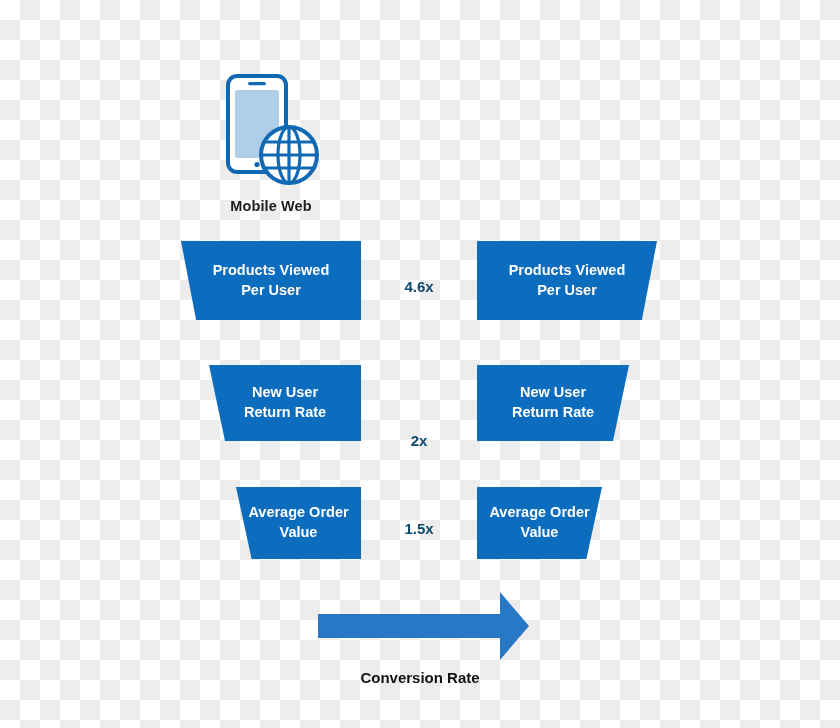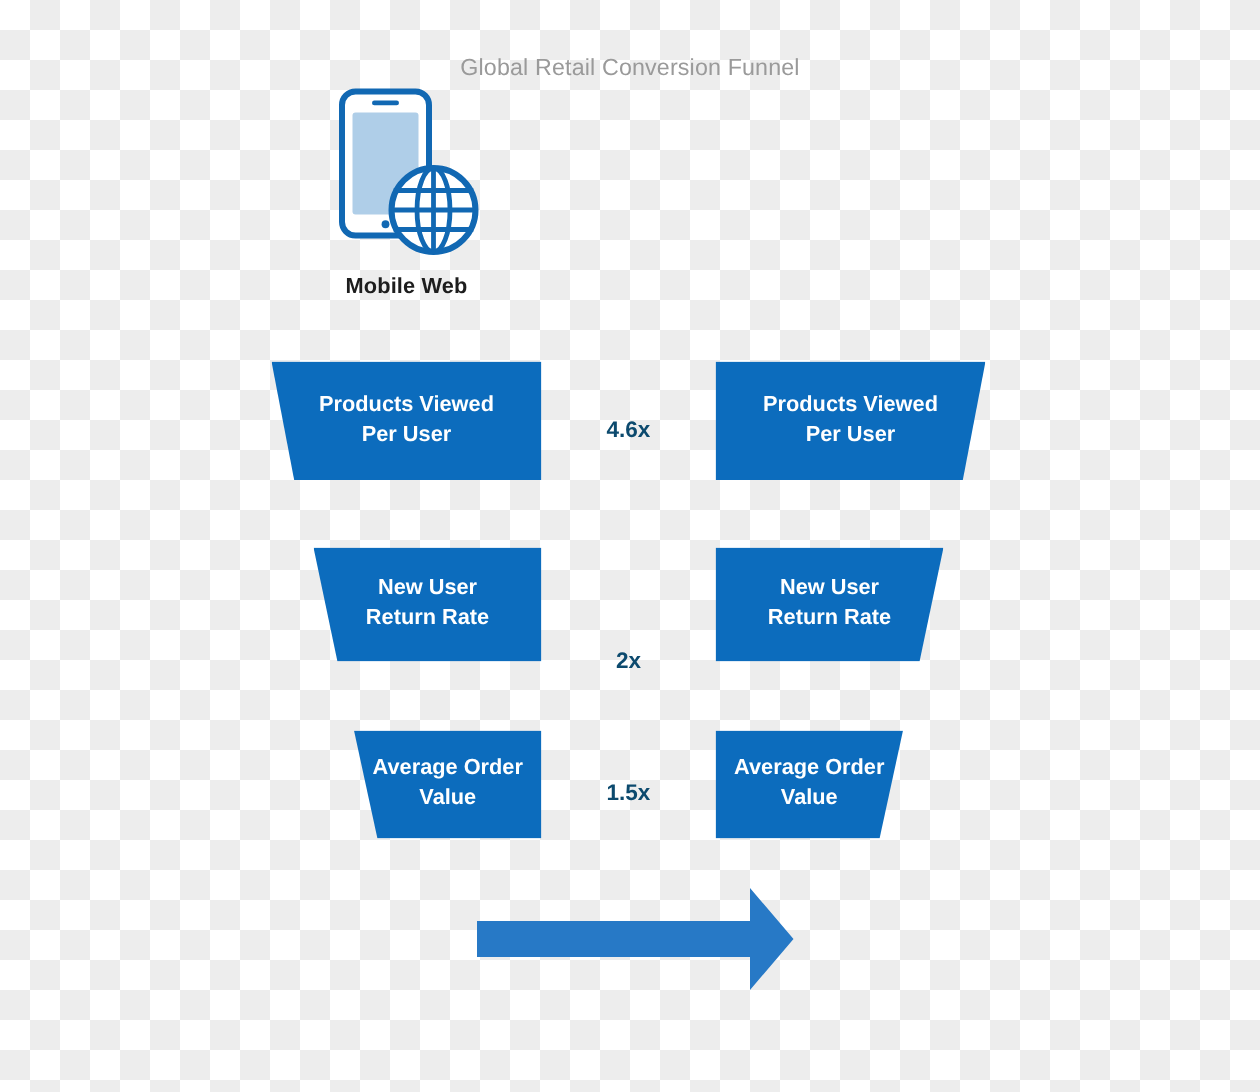--- a/index.html
+++ b/index.html
@@ -38,21 +38,21 @@
     letter-spacing: 0.1px;
     white-space: nowrap;
   }
 
   
   .channel {
     position: absolute;
     width: 200px;
     text-align: center;
   }
-  .channel.left  { left: 171px; top: 55px; }
+  .channel.left  { left: 171px; top: 70px; }
   .channel.right { left: 467px; top: 70px; }
 
   .channel-icon {
     width: 200px;
     height: 118px;
     position: relative;
   }
   .channel-icon svg { display: block; margin: 0 auto; }
 
   .channel-label {
@@ -153,21 +153,20 @@
     font-size: 15px;
     font-weight: bold;
     color: #111111;
   }
 </style>
 </head>
 <body>
 
 <div class="canvas">
 
-  <div class="title">Global Retail Conversion Funnel</div>
 
   <div class="channel left">
     <div class="channel-icon">
       <svg width="110" height="118" viewBox="0 0 110 118" aria-hidden="true">
 
         <rect x="12" y="6" width="58" height="96" rx="9" ry="9" fill="#ffffff" stroke="#1168b3" stroke-width="4"></rect>
 
         <rect x="19" y="20" width="44" height="68" rx="2" ry="2" fill="#afcee8"></rect>
 
         <rect x="32" y="12" width="18" height="3.2" rx="1.6" ry="1.6" fill="#1168b3"></rect>
@@ -235,14 +234,15 @@
       </span>
     </div>
   </div>
 
   <div class="arrow-wrap">
     <svg width="250" height="80" viewBox="0 0 250 80" aria-hidden="true">
       <path d="M18 28 H200 V6 L229 40 L200 74 V52 H18 Z" fill="#2779c6"></path>
     </svg>
   </div>
   <div class="arrow-label">3x</div>
+  <div class="arrow-caption">Conversion Rate</div>
 
 </div>
 
 </body></html>

